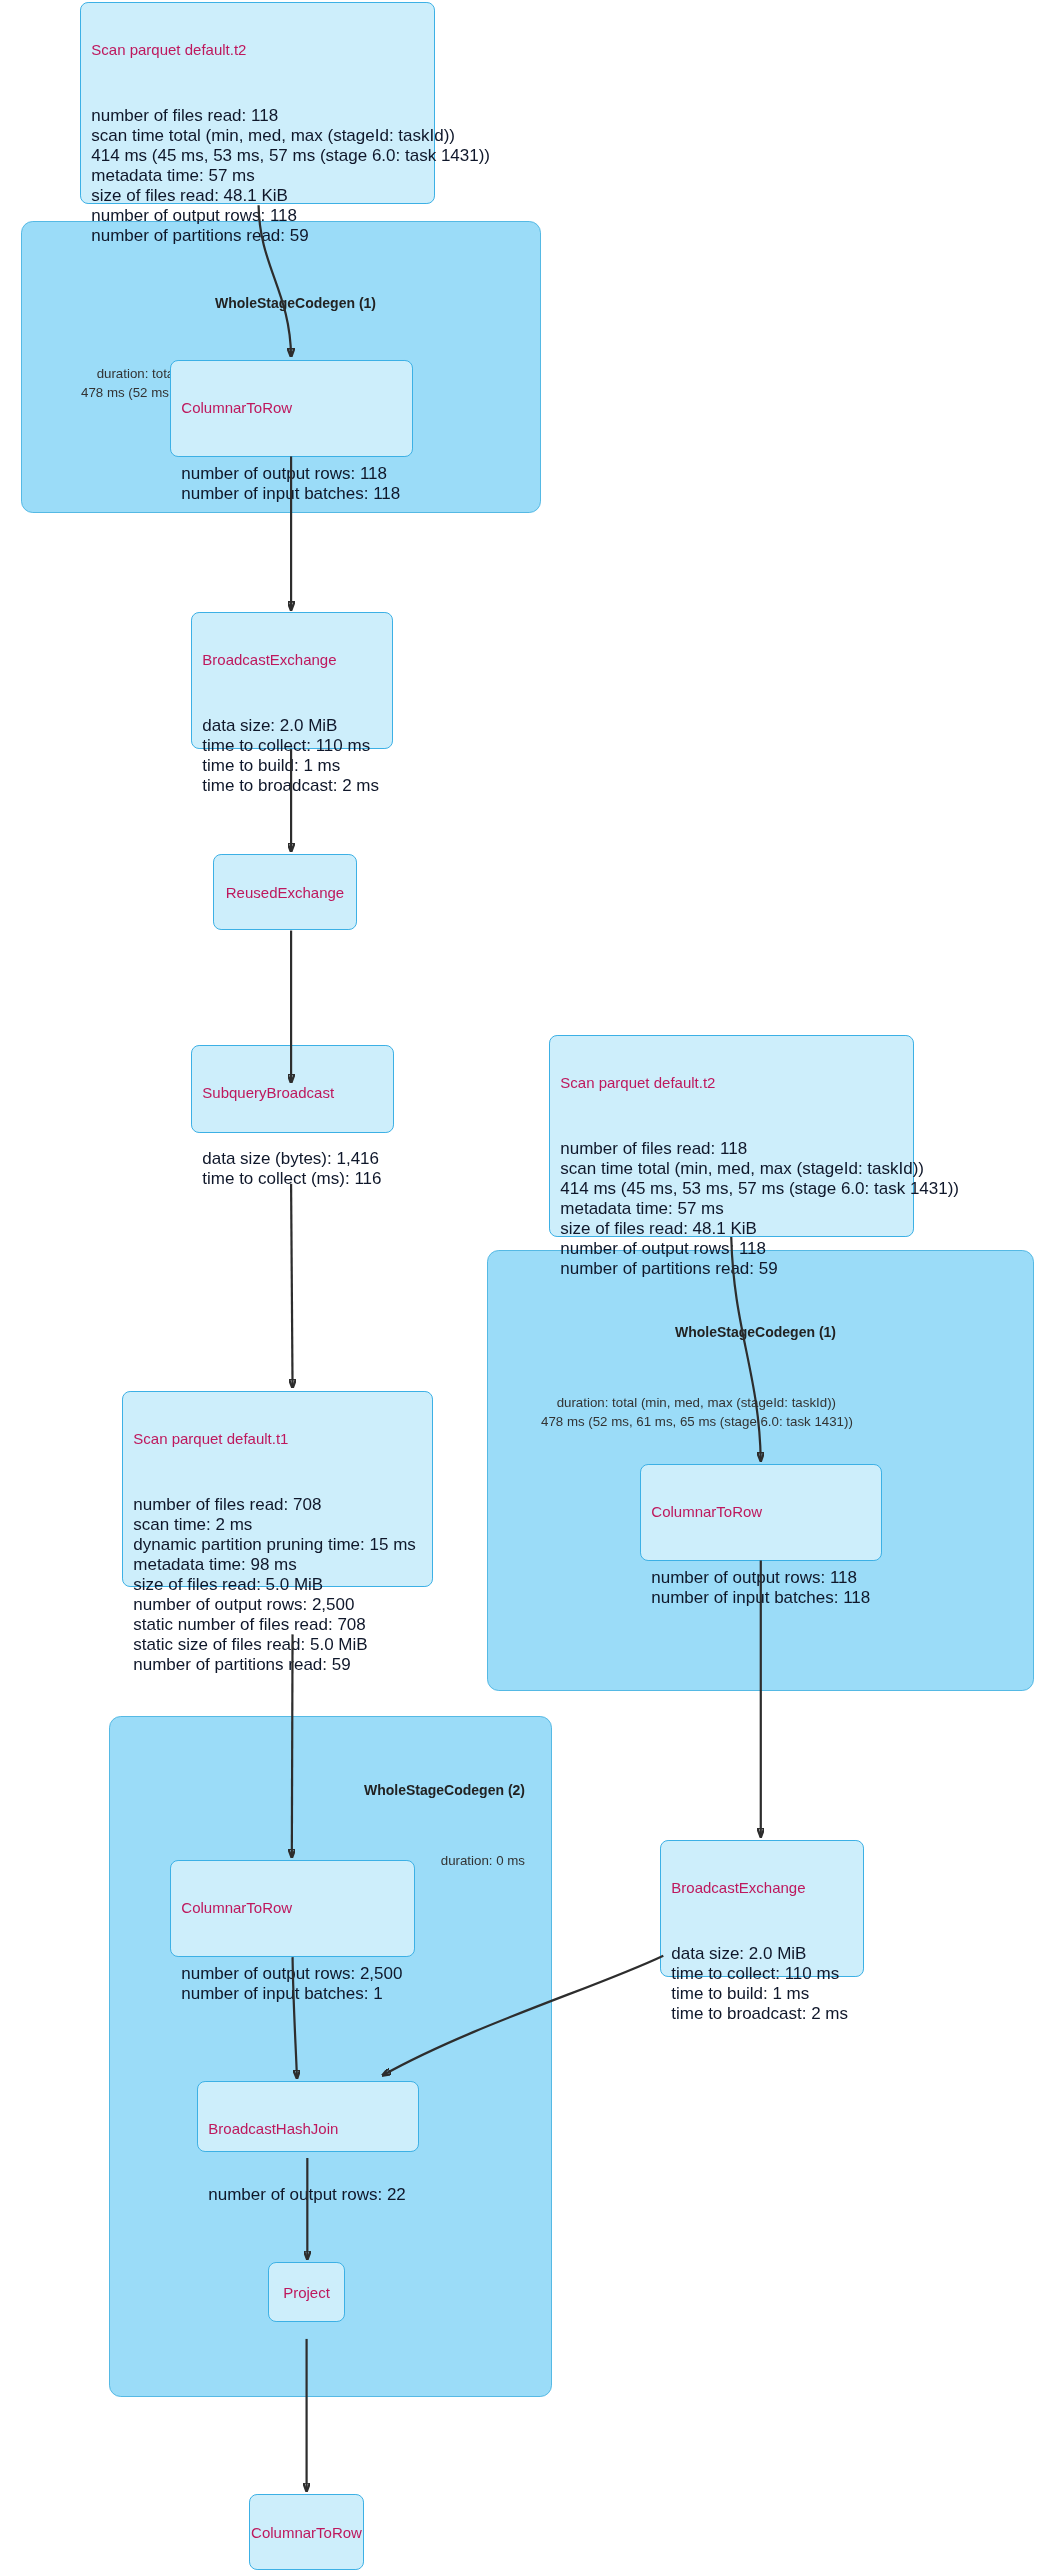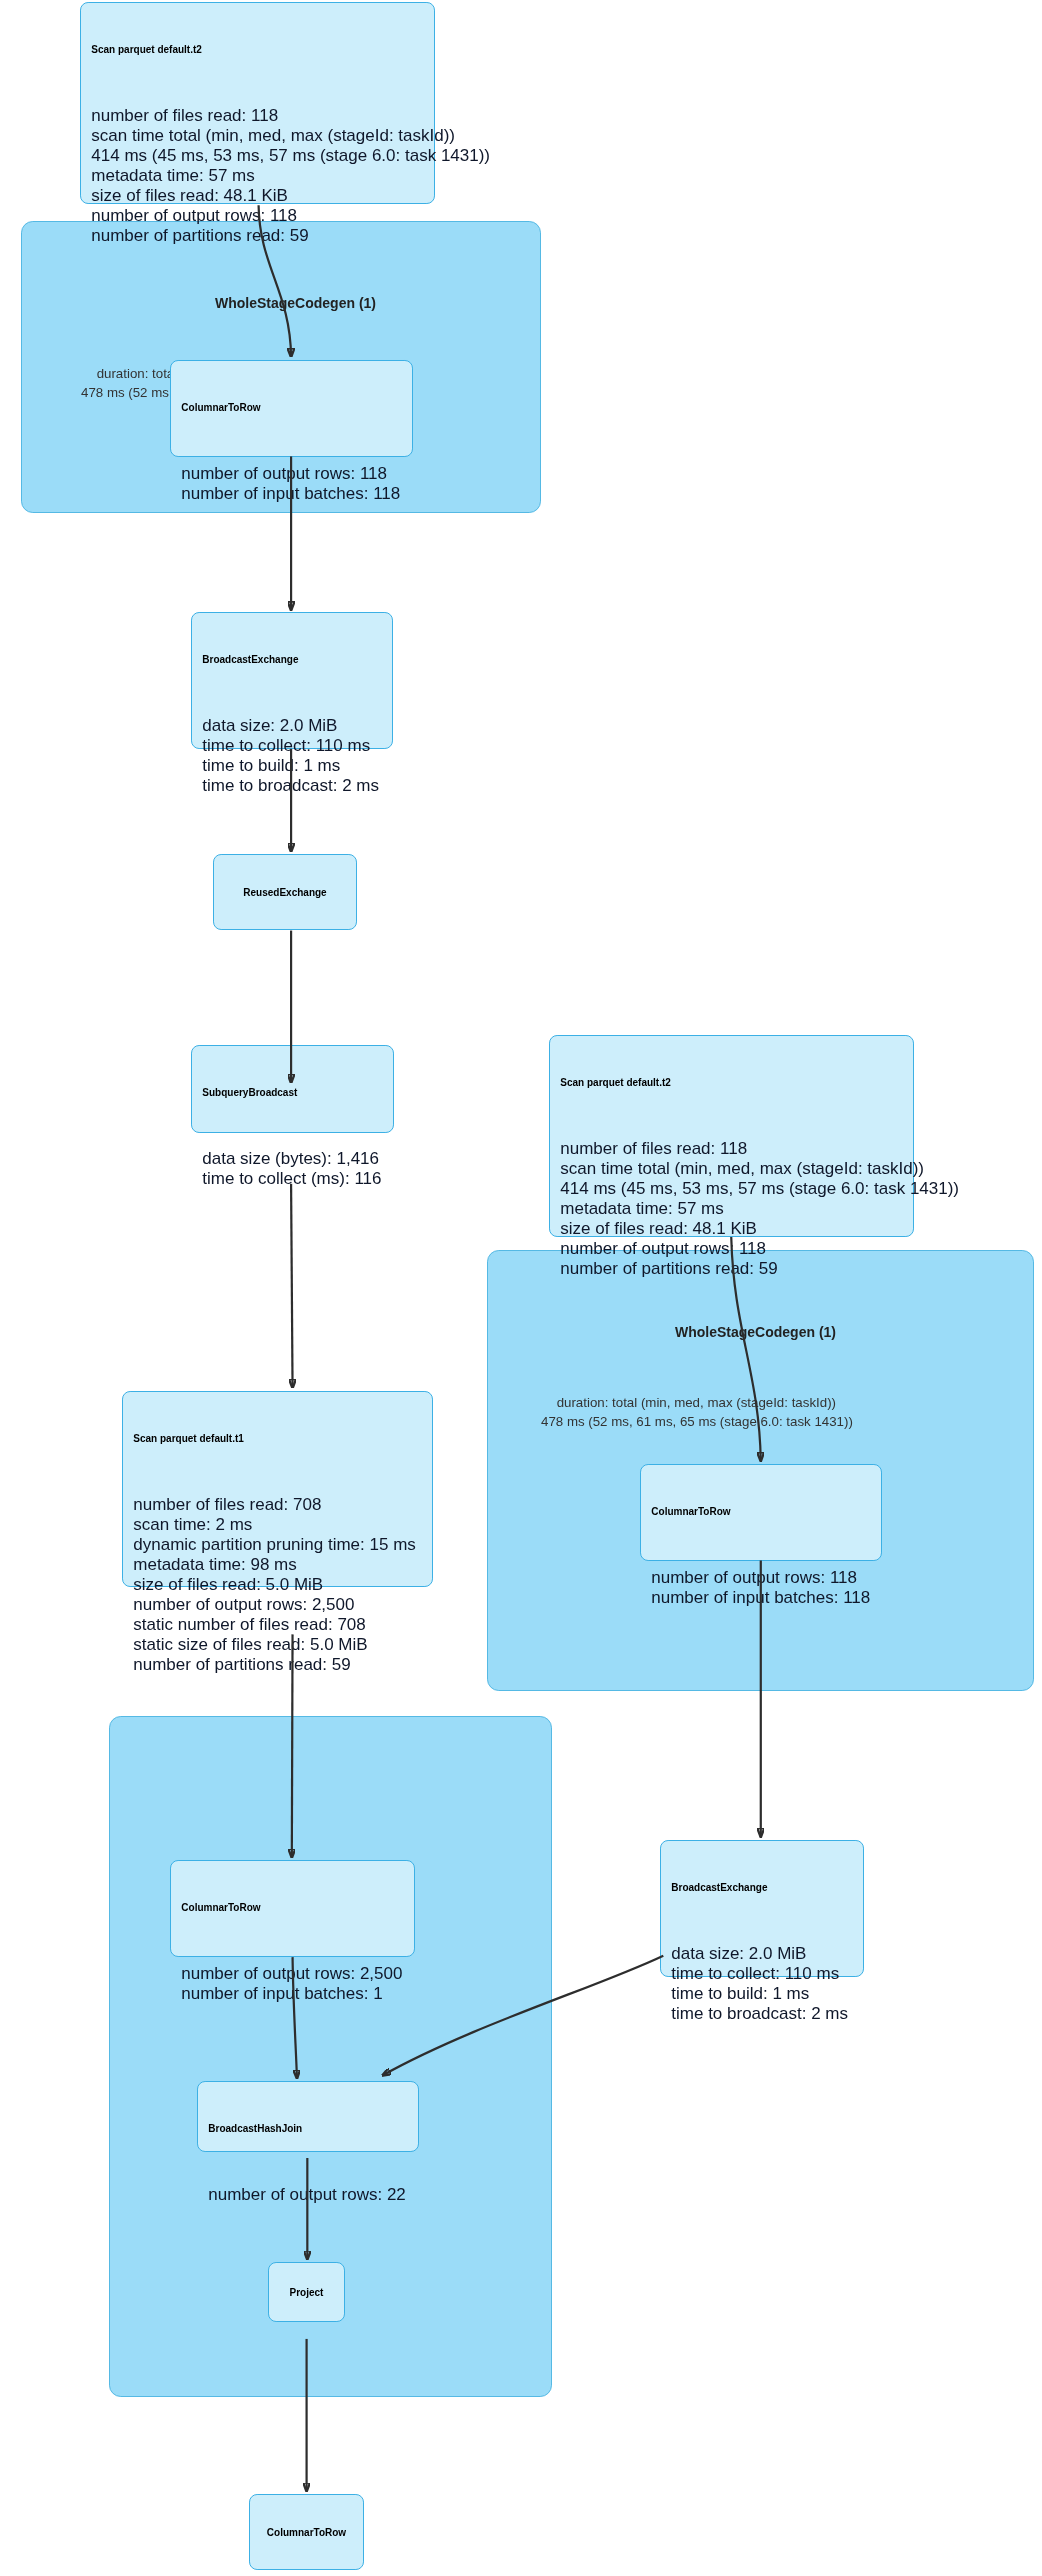--- a/index.html
+++ b/index.html
@@ -40,24 +40,24 @@
     position:absolute;
     background:#cdeefb;
     border:1.8px solid #3cb0e5;
     border-radius:8.1px;
     box-sizing:border-box;
     padding:8.9px 10.3px;
     white-space:pre;
     overflow:visible;
   }
   .node .title{
-    font-weight:bold;
-    font-size:10px;
+    font-weight:normal;
+    font-size:15px;
     line-height:19px;
-    color:#000000;
+    color:#be185d;
   }
   .node .metrics{
     margin-top:19px;
     font-size:17px;
     line-height:20px;
     color:#0f172a;
   }
   .node.label-only{
     display:flex;
     align-items:center;
@@ -88,20 +88,24 @@
   </div>
 
   <div class="cluster" style="left:487px;top:1250px;width:547px;height:441px;"></div>
   <div class="cluster-label" style="left:541px;top:1285px;width:295px;">
     <div class="title">WholeStageCodegen (1)</div>
     <div class="metrics">duration: total (min, med, max (stageId: taskId))
 478 ms (52 ms, 61 ms, 65 ms (stage 6.0: task 1431))</div>
   </div>
 
   <div class="cluster" style="left:109px;top:1716px;width:443px;height:681px;"></div>
+  <div class="cluster-label" style="left:230px;top:1743px;width:295px;">
+    <div class="title">WholeStageCodegen (2)</div>
+    <div class="metrics">duration: 0 ms</div>
+  </div>
 
   <div class="node" style="left:80px;top:2.2px;width:355px;height:202px;">
     <div class="title">Scan parquet default.t2</div>
     <div class="metrics">number of files read: 118
 scan time total (min, med, max (stageId: taskId))
 414 ms (45 ms, 53 ms, 57 ms (stage 6.0: task 1431))
 metadata time: 57 ms
 size of files read: 48.1 KiB
 number of output rows: 118
 number of partitions read: 59</div>

